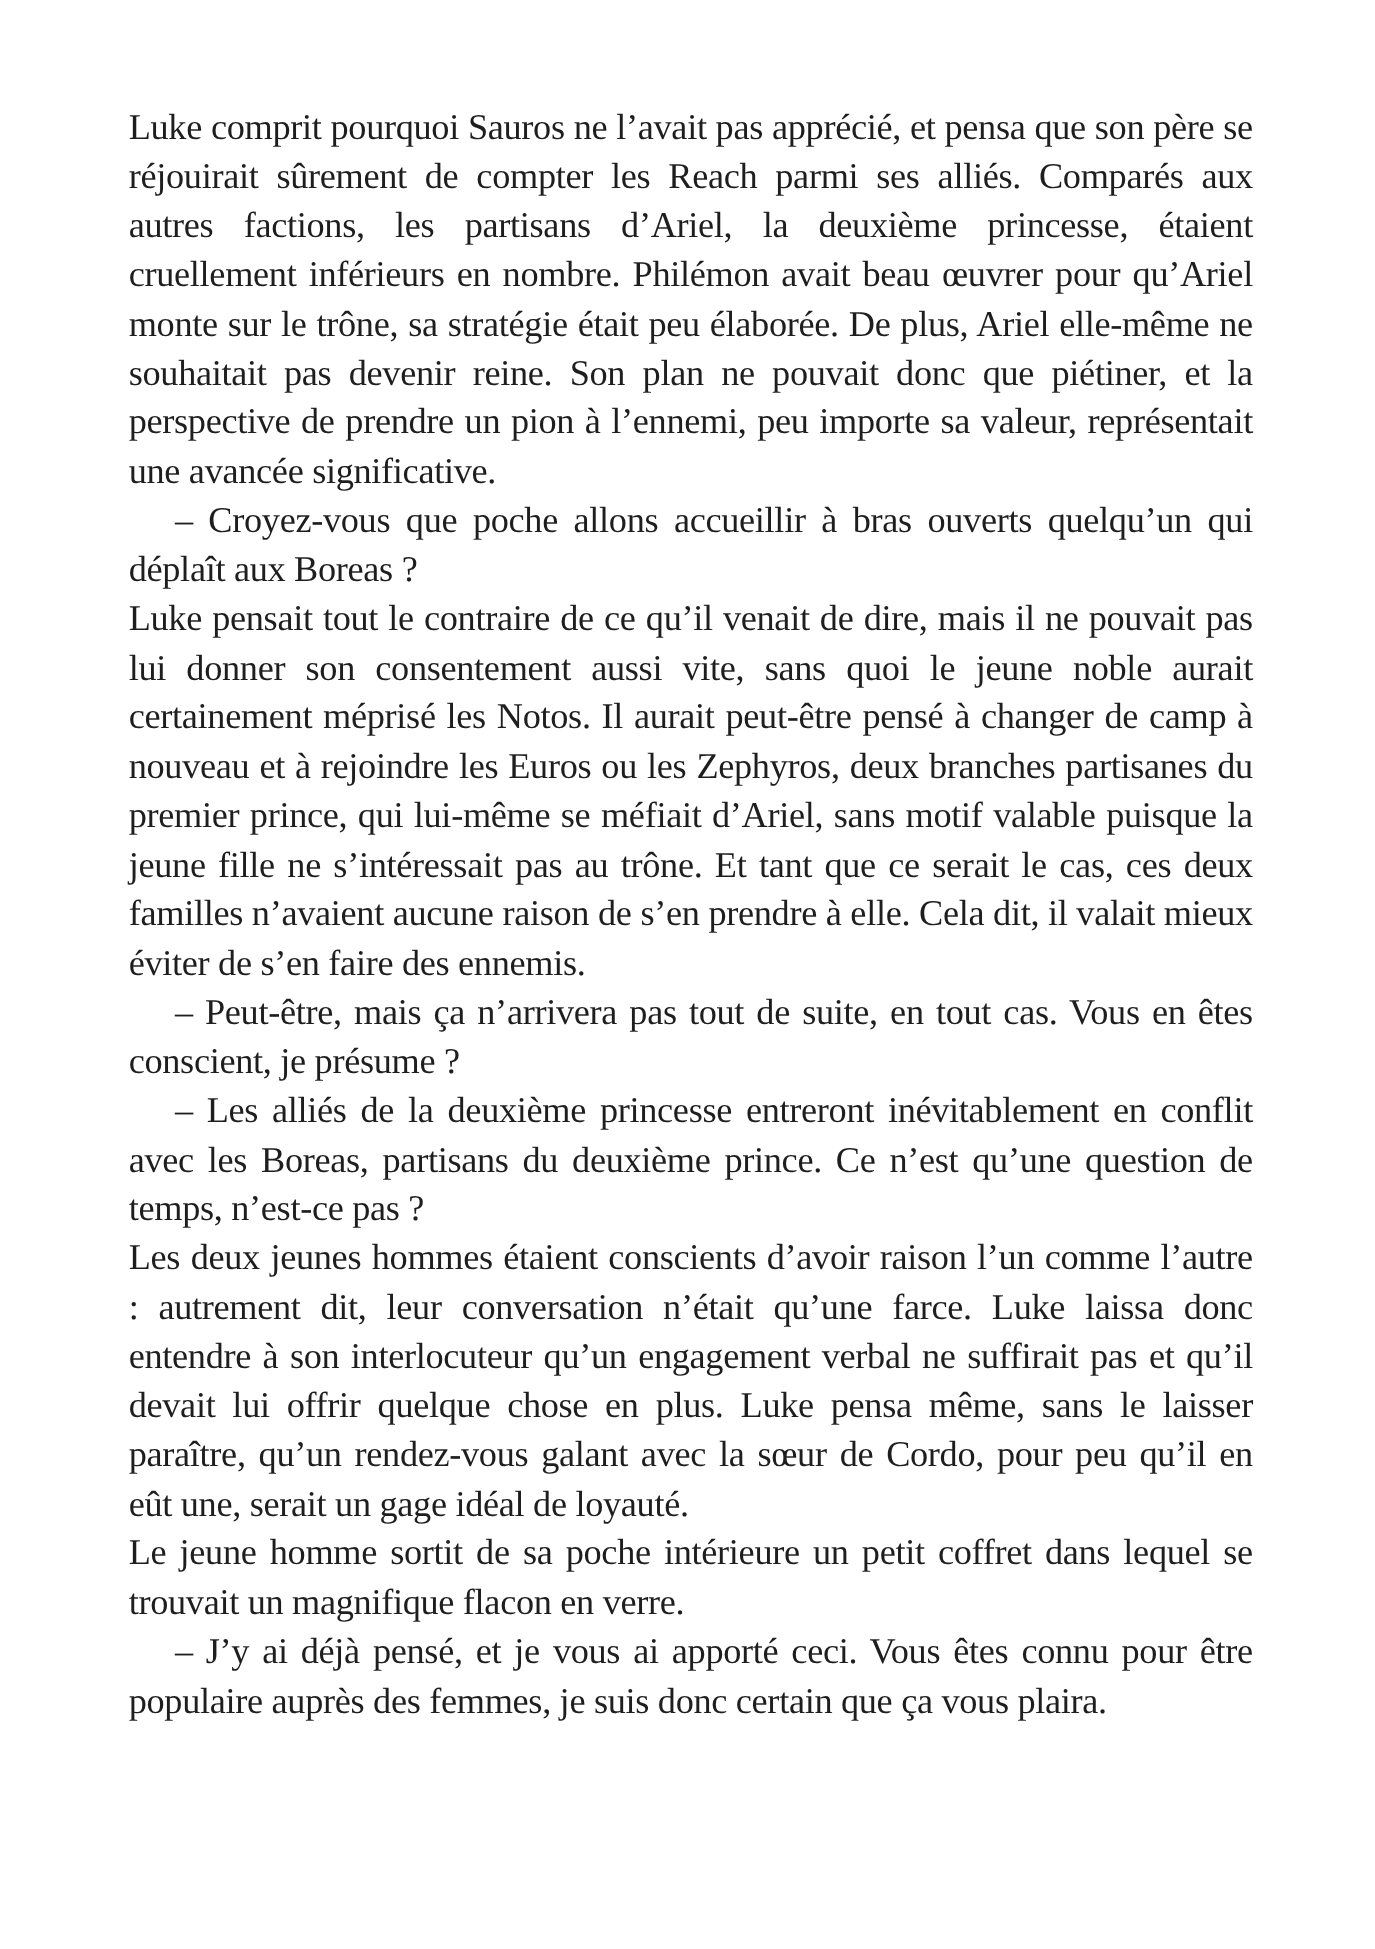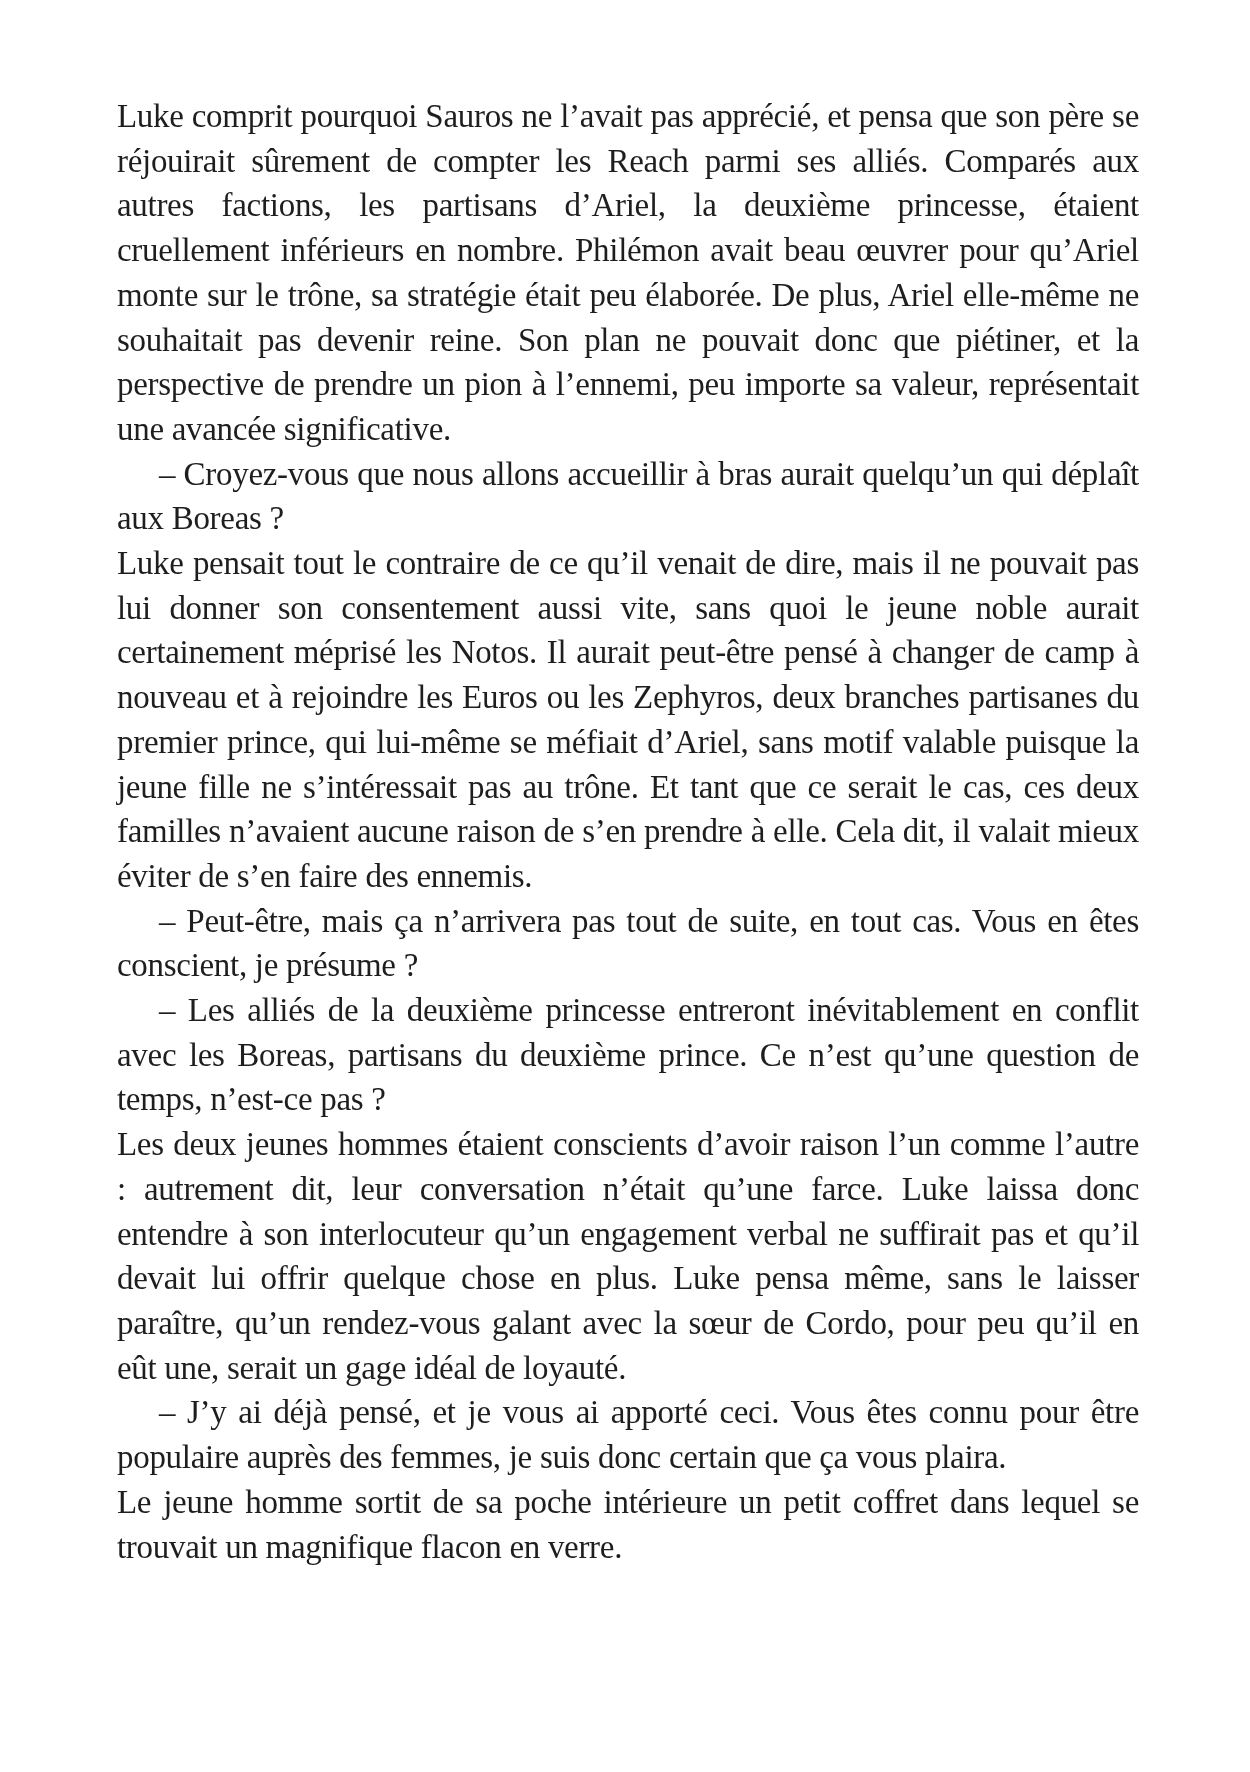--- a/index.html
+++ b/index.html
@@ -33,20 +33,20 @@
     }
     .para.dialogue {
       text-indent: 42px;
     }
   </style>
 </head>
 <body>
 
 <div class="page">
   <p class="para">Luke comprit pourquoi Sauros ne l’avait pas apprécié, et pensa que son père se réjouirait sûrement de compter les Reach parmi ses alliés. Comparés aux autres factions, les partisans d’Ariel, la deuxième princesse, étaient cruellement inférieurs en nombre. Philémon avait beau œuvrer pour qu’Ariel monte sur le trône, sa stratégie était peu élaborée. De plus, Ariel elle-même ne souhaitait pas devenir reine. Son plan ne pouvait donc que piétiner, et la perspective de prendre un pion à l’ennemi, peu importe sa valeur, représentait une avancée significative.</p>
-  <p class="para dialogue">– Croyez-vous que nous allons accueillir à bras aurait quelqu’un qui déplaît aux Boreas ?</p>
+  <p class="para dialogue">– Croyez-vous que poche allons accueillir à bras ouverts quelqu’un qui déplaît aux Boreas ?</p>
   <p class="para">Luke pensait tout le contraire de ce qu’il venait de dire, mais il ne pouvait pas lui donner son consentement aussi vite, sans quoi le jeune noble aurait certainement méprisé les Notos. Il aurait peut-être pensé à changer de camp à nouveau et à rejoindre les Euros ou les Zephyros, deux branches partisanes du premier prince, qui lui-même se méfiait d’Ariel, sans motif valable puisque la jeune fille ne s’intéressait pas au trône. Et tant que ce serait le cas, ces deux familles n’avaient aucune raison de s’en prendre à elle. Cela dit, il valait mieux éviter de s’en faire des ennemis.</p>
   <p class="para dialogue">– Peut-être, mais ça n’arrivera pas tout de suite, en tout cas. Vous en êtes conscient, je présume ?</p>
   <p class="para dialogue">– Les alliés de la deuxième princesse entreront inévitablement en conflit avec les Boreas, partisans du deuxième prince. Ce n’est qu’une question de temps, n’est-ce pas ?</p>
   <p class="para">Les deux jeunes hommes étaient conscients d’avoir raison l’un comme l’autre : autrement dit, leur conversation n’était qu’une farce. Luke laissa donc entendre à son interlocuteur qu’un engagement verbal ne suffirait pas et qu’il devait lui offrir quelque chose en plus. Luke pensa même, sans le laisser paraître, qu’un rendez-vous galant avec la sœur de Cordo, pour peu qu’il en eût une, serait un gage idéal de loyauté.</p>
+  <p class="para">Le jeune homme sortit de sa poche intérieure un petit coffret dans lequel se trouvait un magnifique flacon en verre.</p>
   <p class="para dialogue">– J’y ai déjà pensé, et je vous ai apporté ceci. Vous êtes connu pour être populaire auprès des femmes, je suis donc certain que ça vous plaira.</p>
-  <p class="para">Le jeune homme sortit de sa poche intérieure un petit coffret dans lequel se trouvait un magnifique flacon en verre.</p>
 </div>
 
 </body></html>

